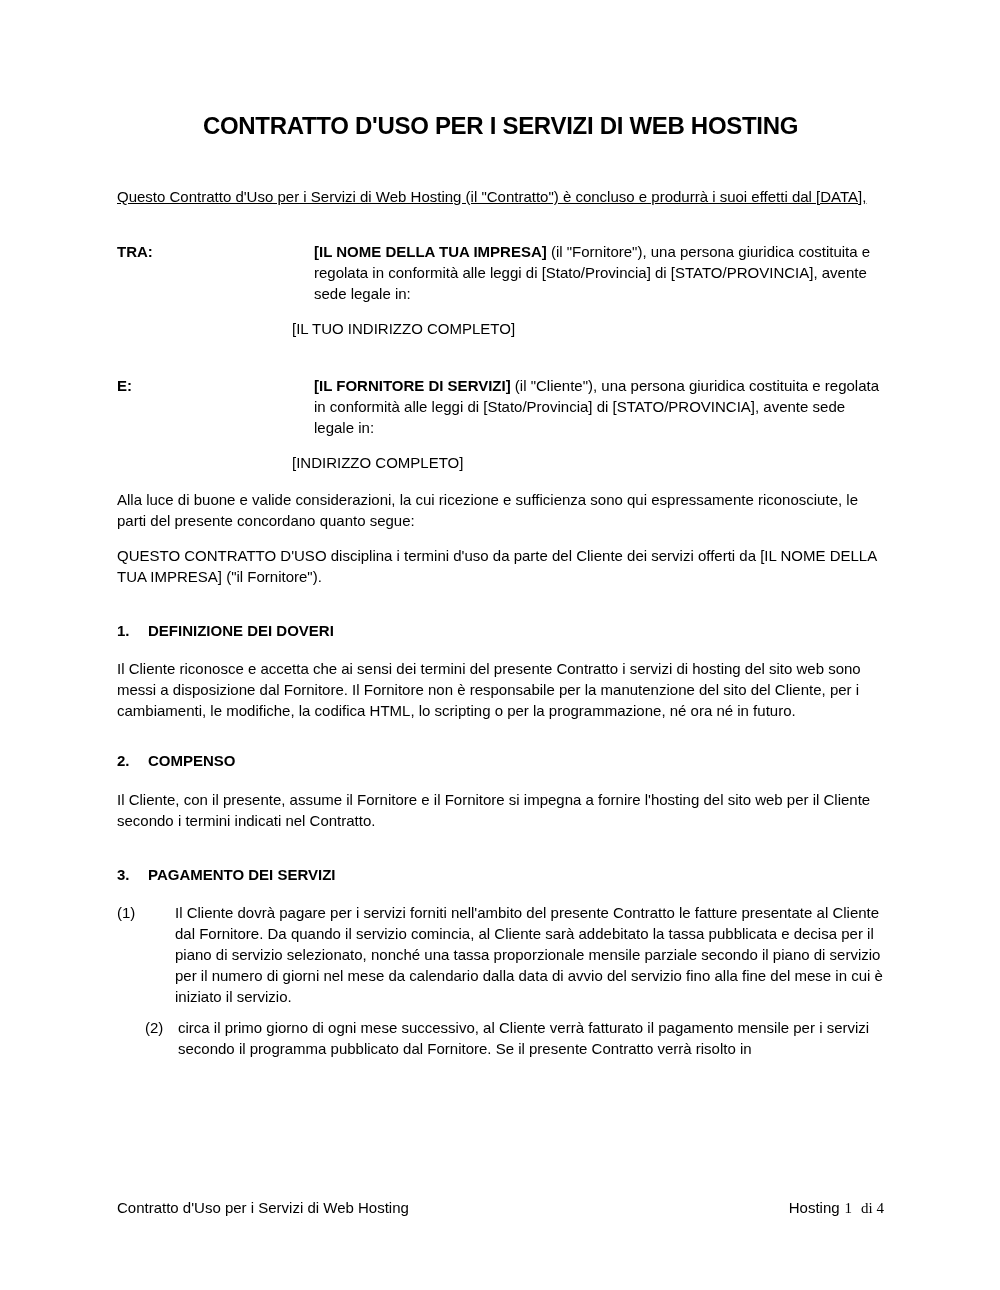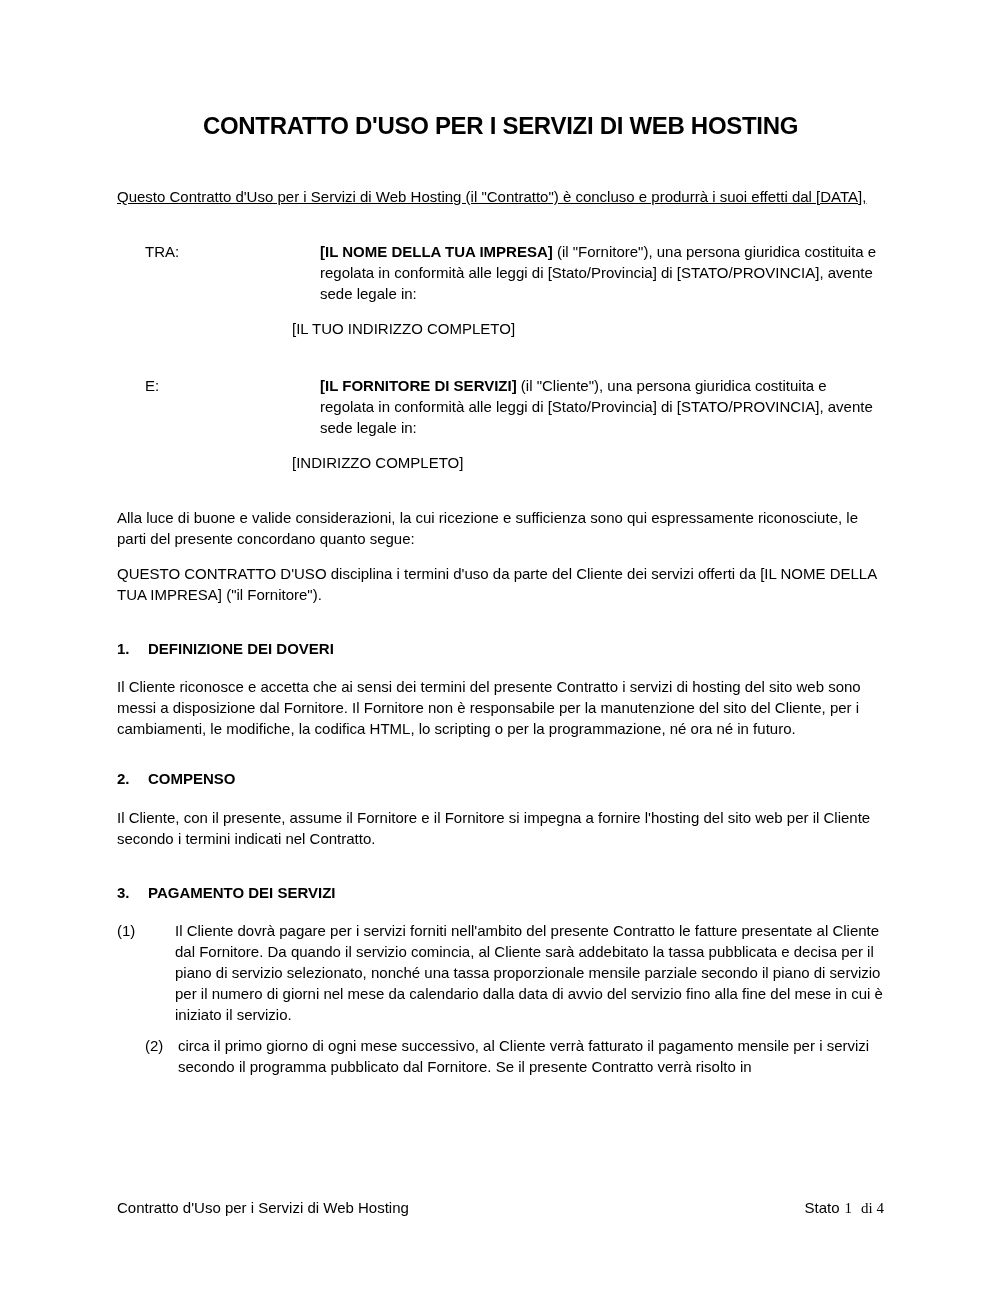--- a/index.html
+++ b/index.html
@@ -28,24 +28,24 @@
     line-height: 28px;
     font-weight: bold;
     text-align: center;
     letter-spacing: -0.3px;
   }
   p { margin: 0; }
   .intro       { margin-top: 46px; text-decoration: underline; }
   .party-tra   { margin-top: 34px; }
   .party-e     { margin-top: 36px; }
   .party-row   { display: flex; }
-  .party-label { width: 175px; flex: 0 0 175px; font-weight: normal; margin-left: 28px; }
-  .party-text  { flex: 1; }
+  .party-label { width: 175px; flex: 0 0 175px; font-weight: bold; }
+  .party-text  { flex: 1; margin-left: 22px; }
   .party-address { margin-top: 14px; margin-left: 175px; }
-  .p-alla      { margin-top: 34px; }
+  .p-alla      { margin-top: 16px; }
   .p-questo    { margin-top: 14px; }
   .p-accetta   { margin-top: 14px; }
   .heading     { display: flex; font-weight: bold; }
   .h-num       { width: 31px; flex: 0 0 31px; }
   .h-1 { margin-top: 33px; }
   .p-s1 { margin-top: 17px; }
   .h-2 { margin-top: 29px; }
   .p-s2 { margin-top: 18px; }
   .h-3 { margin-top: 33px; }
   .list-item   { display: flex; }
@@ -120,16 +120,16 @@
     <div class="list-item item-2">
       <span class="marker">(2)</span>
       <div class="item-text">circa il primo giorno di ogni mese successivo, al Cliente verrà fatturato il pagamento mensile per i servizi secondo il programma pubblicato dal Fornitore. Se il presente Contratto verrà risolto in</div>
     </div>
 
   </div>
 
   <div class="footer">
     <span class="footer-left">Contratto d'Uso per i Servizi di Web Hosting</span>
     <span class="footer-right">
-      <span>Stato</span><span class="serif pg-num">1</span><span class="serif pg-rest">di 4</span>
+      <span>Hosting</span><span class="serif pg-num">1</span><span class="serif pg-rest">di 4</span>
     </span>
   </div>
 </div>
 
 </body></html>

